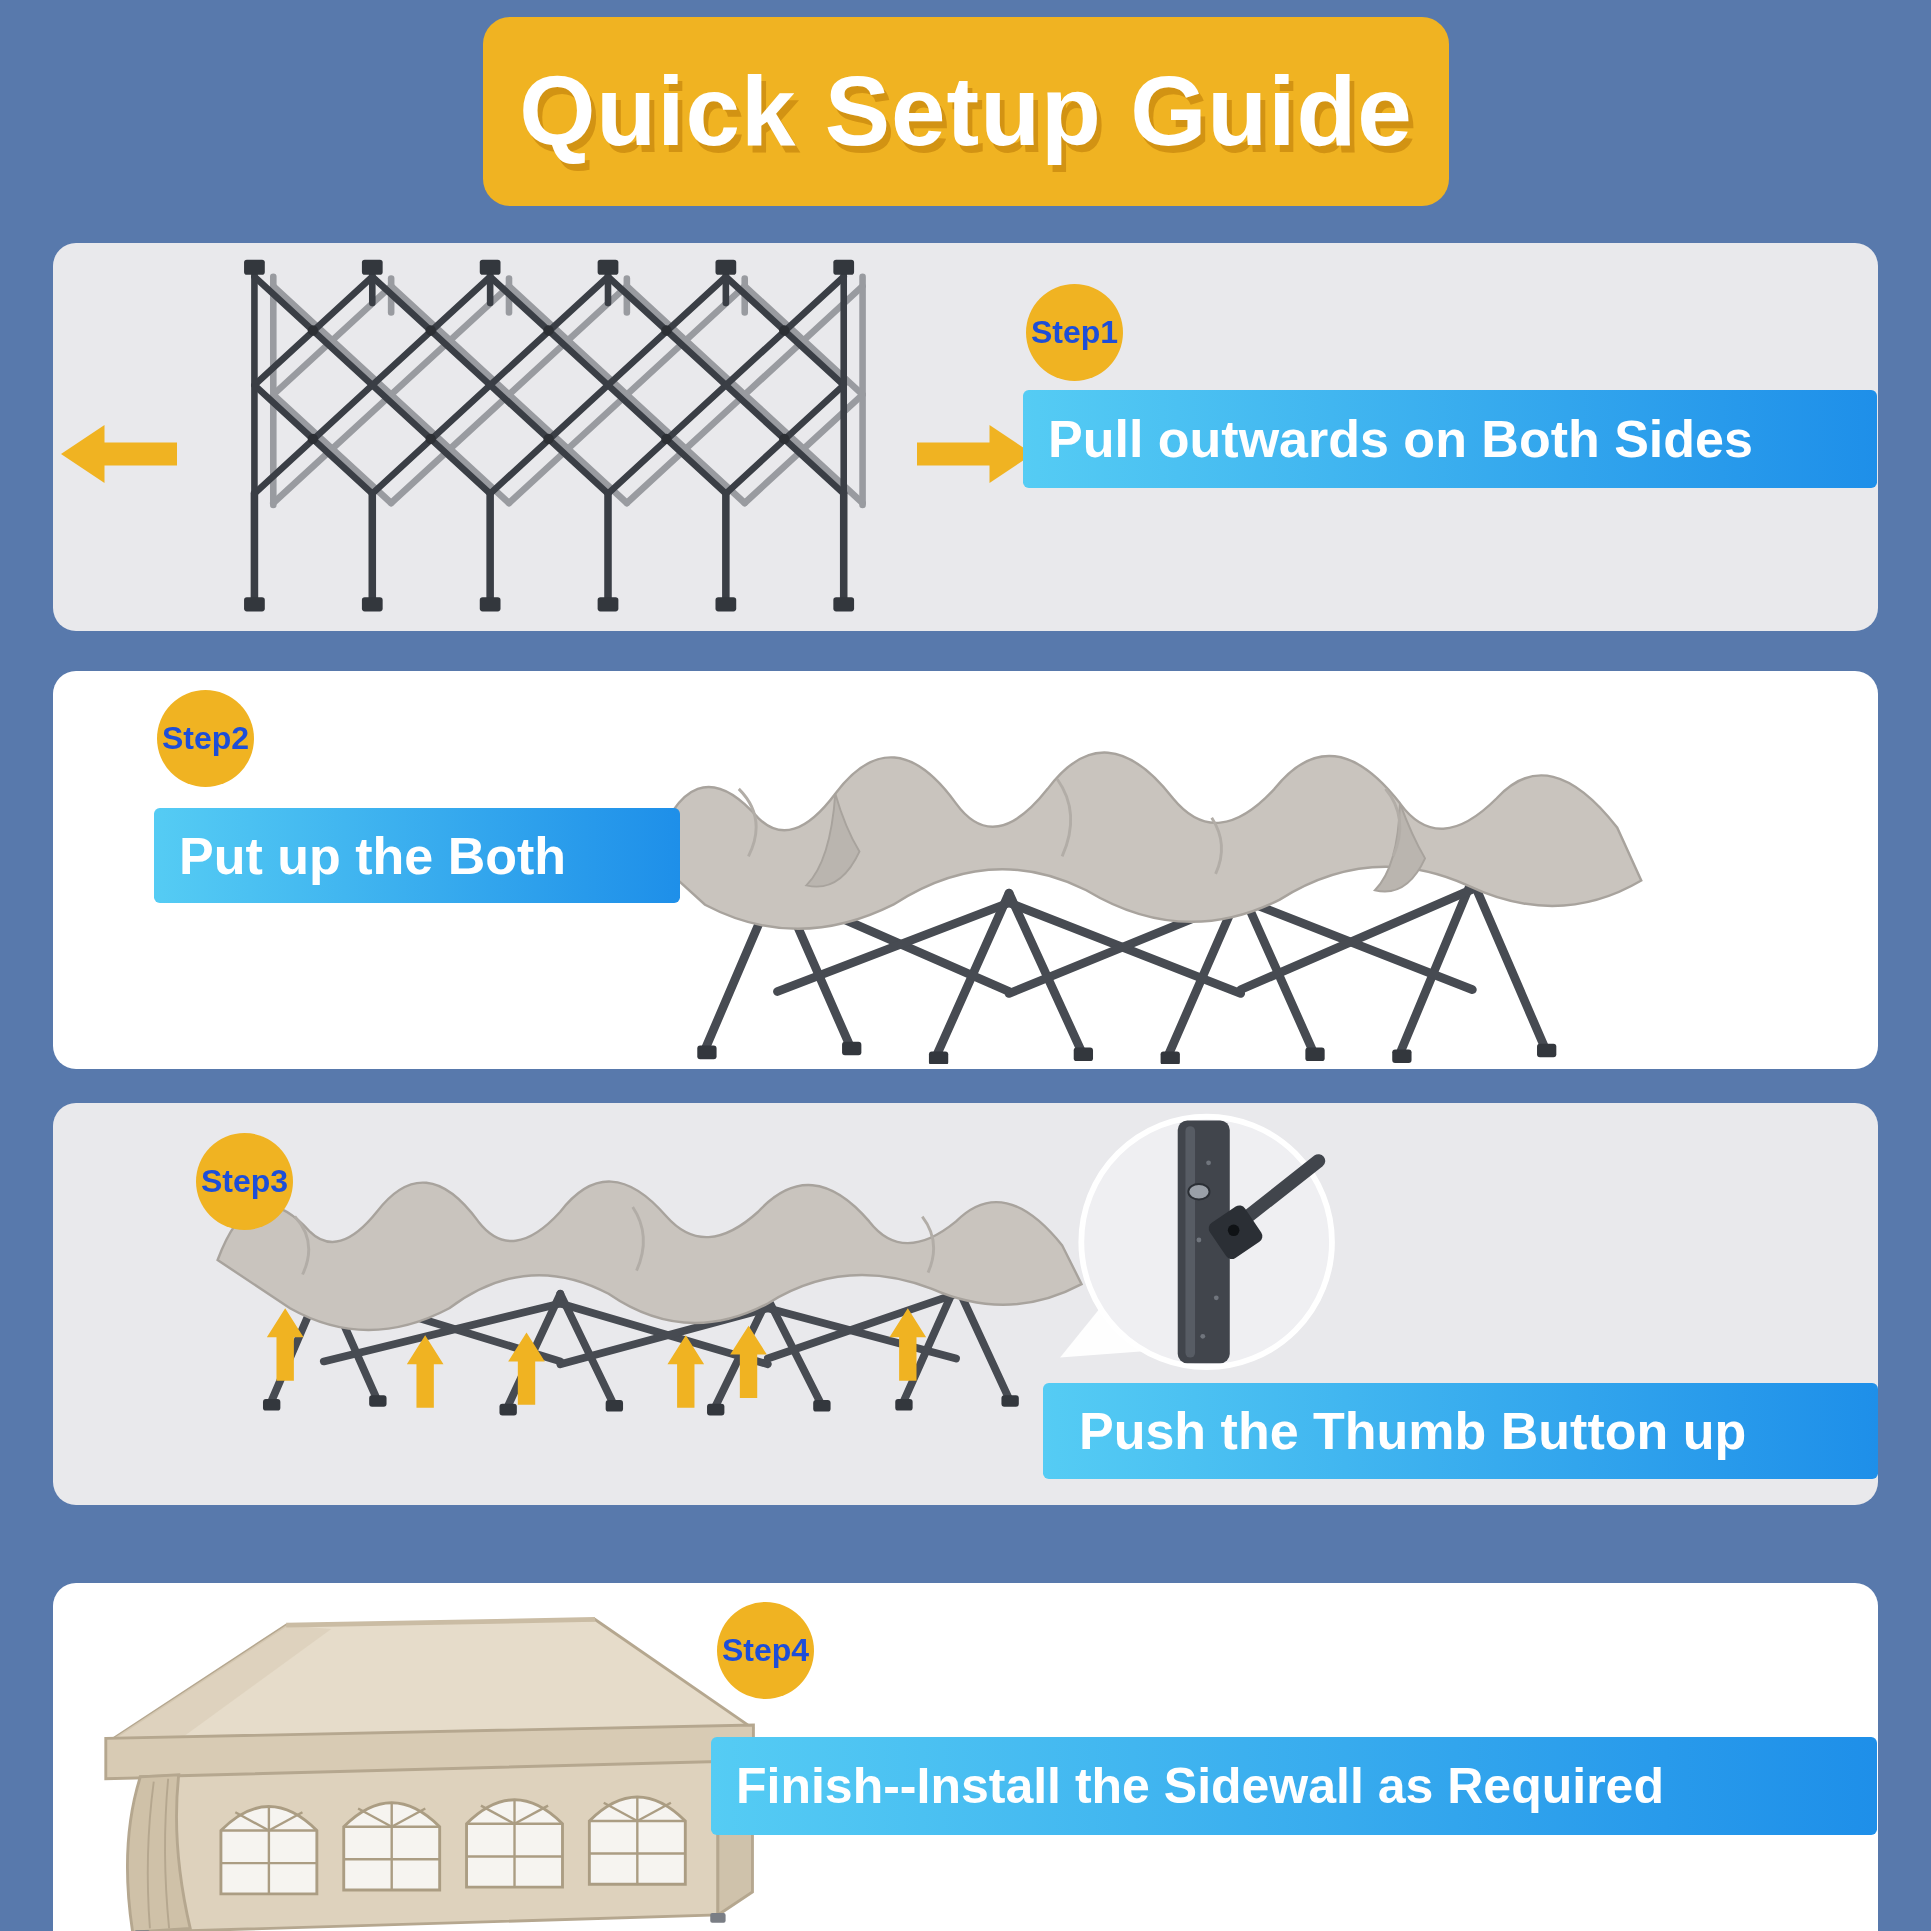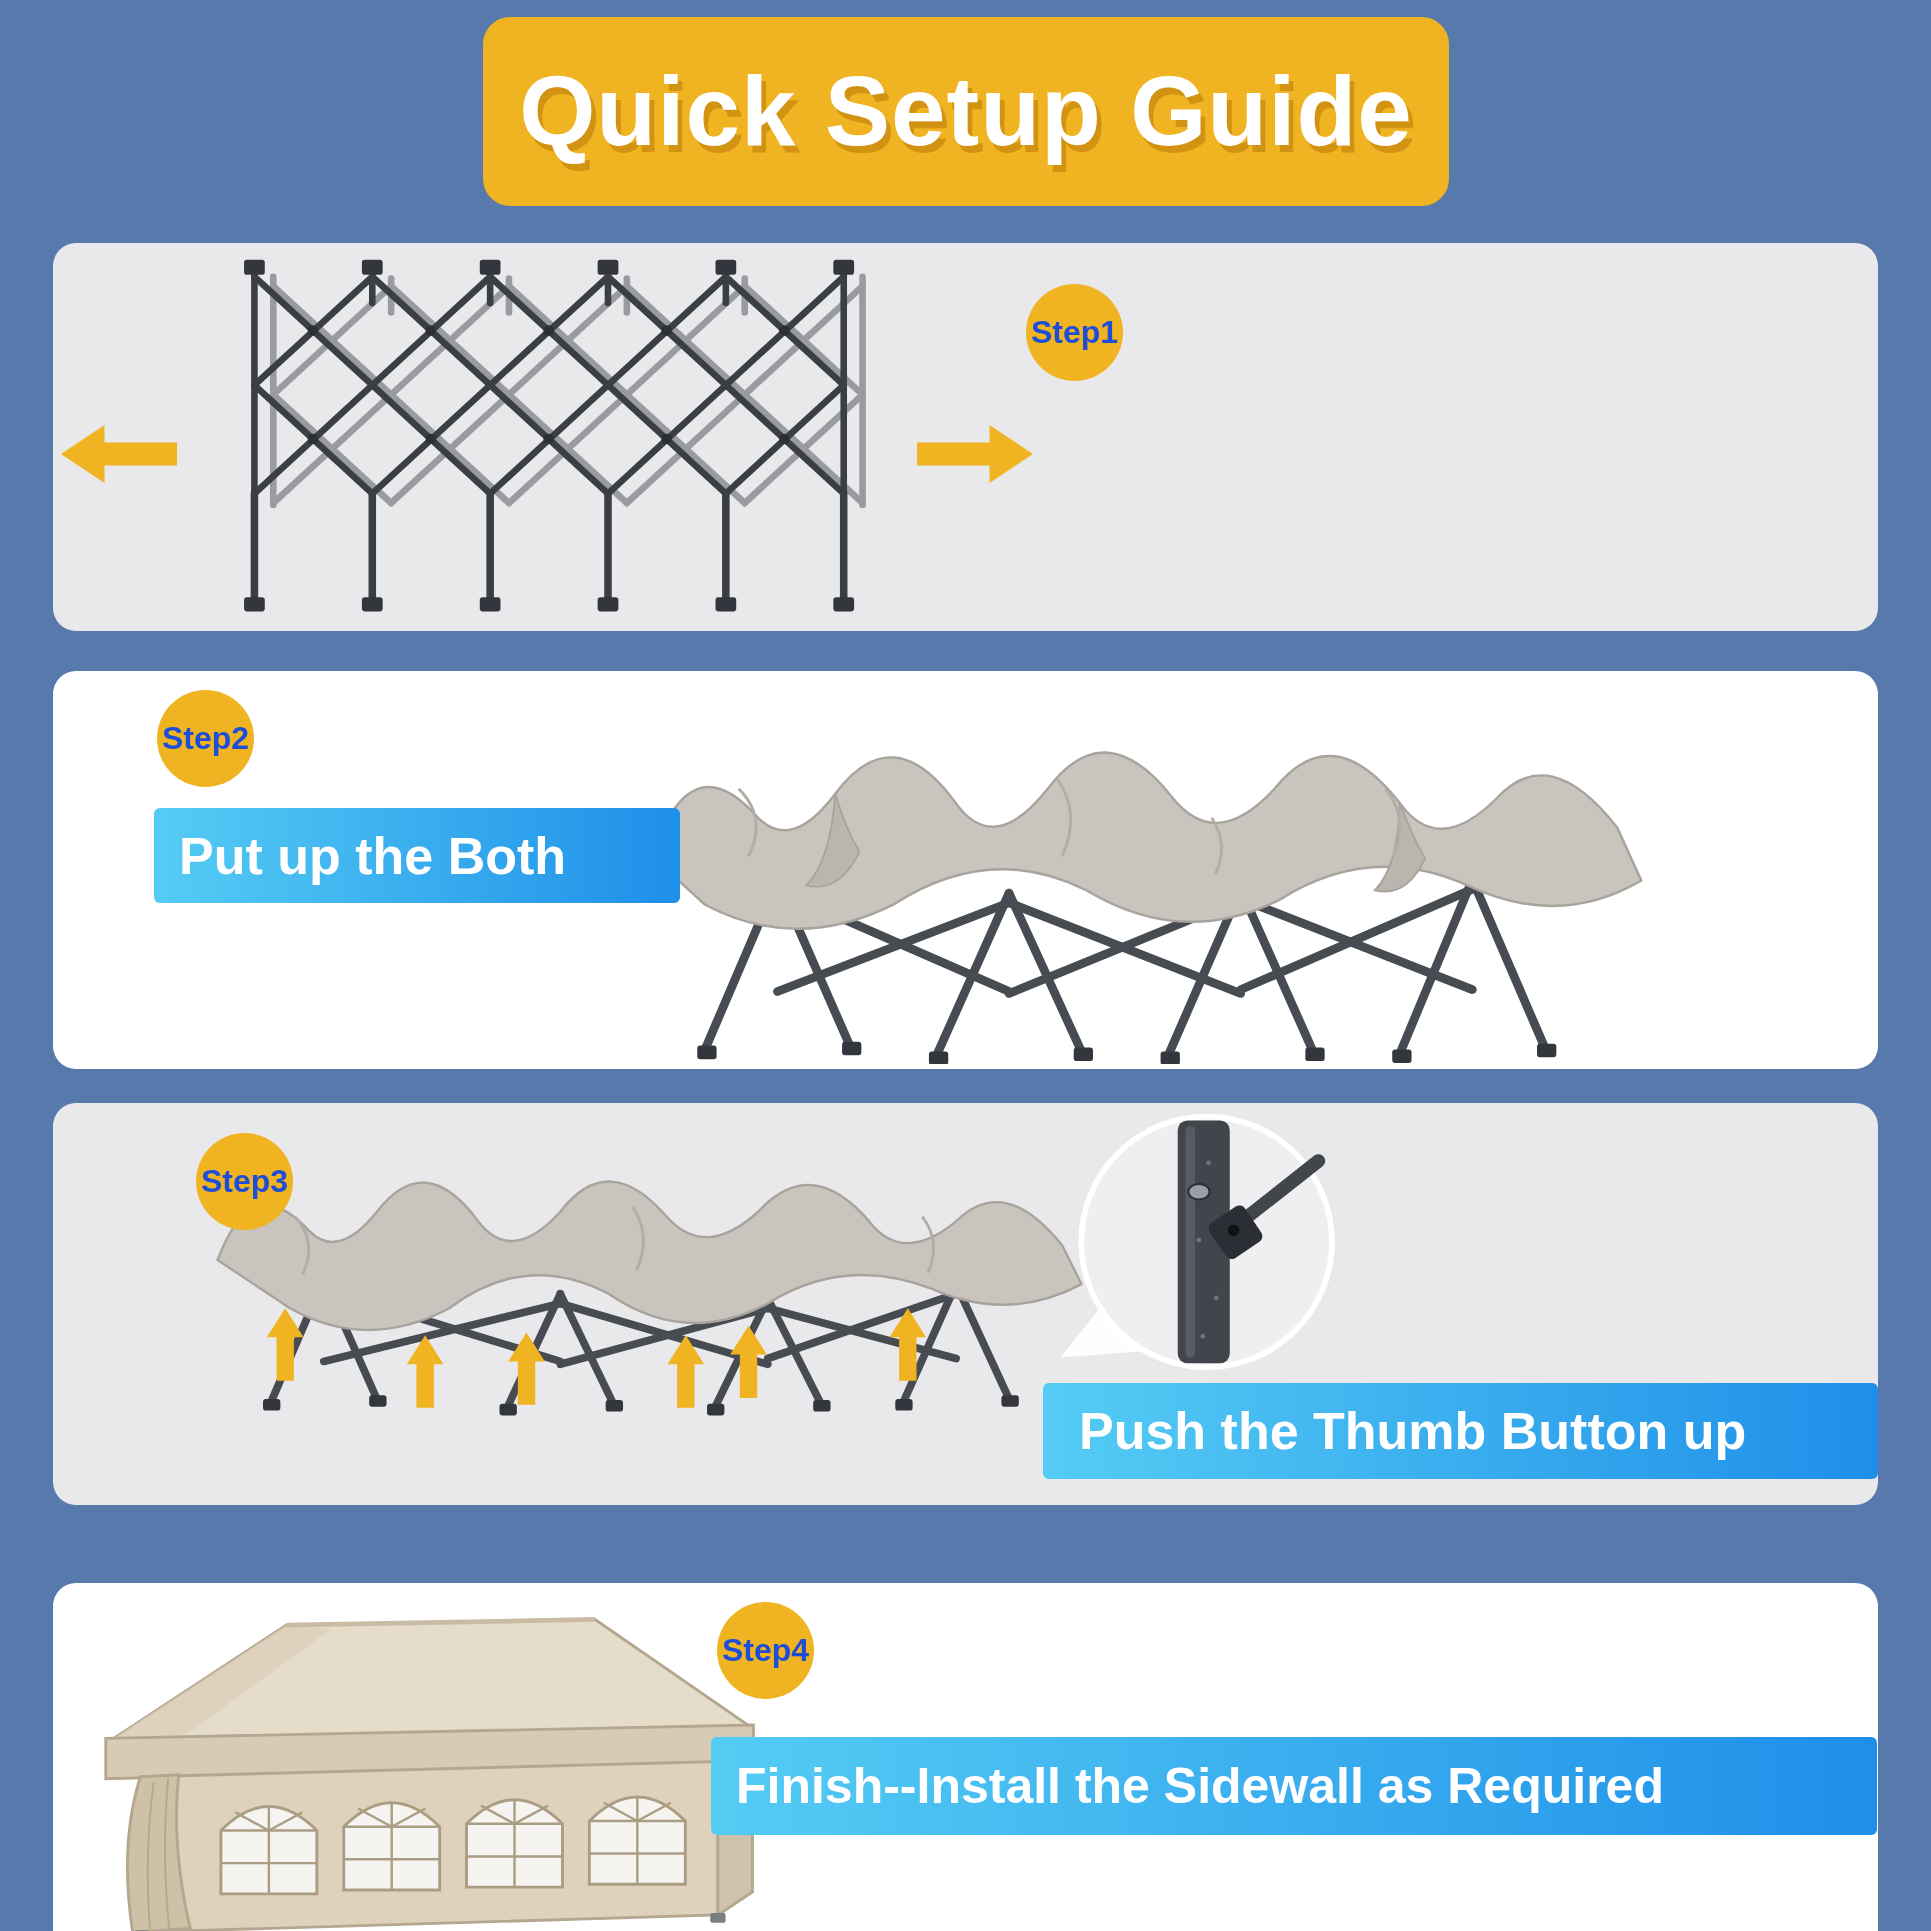--- a/index.html
+++ b/index.html
@@ -127,20 +127,21 @@
         <circle cx="517" cy="202" r="5.5"></circle>
           <circle cx="642" cy="202" r="5.5"></circle>
       </g>
     </svg>
 
     <svg class="illus" id="arrowR" width="116" height="58" viewBox="0 0 120 60">
       <polygon points="120,30 75,0 75,18 0,18 0,42 75,42 75,60" fill="#f0b322"></polygon>
     </svg>
 
     <div class="badge" id="badge1">Step1</div>
+    <div class="bar" id="bar1">Pull outwards on Both Sides</div>
   </div>
 
   <div class="panel white" id="p2">
     <div class="badge" id="badge2">Step2</div>
     <div class="bar" id="bar2">Put up the Both</div>
 
     <svg class="illus" id="tent2" width="1110" height="391" viewBox="0 0 1150 405">
       <g stroke="#474b52" stroke-width="9" stroke-linecap="round">
         <line x1="190" y1="215" x2="115" y2="390"></line>
           <line x1="190" y1="215" x2="265" y2="386"></line>

